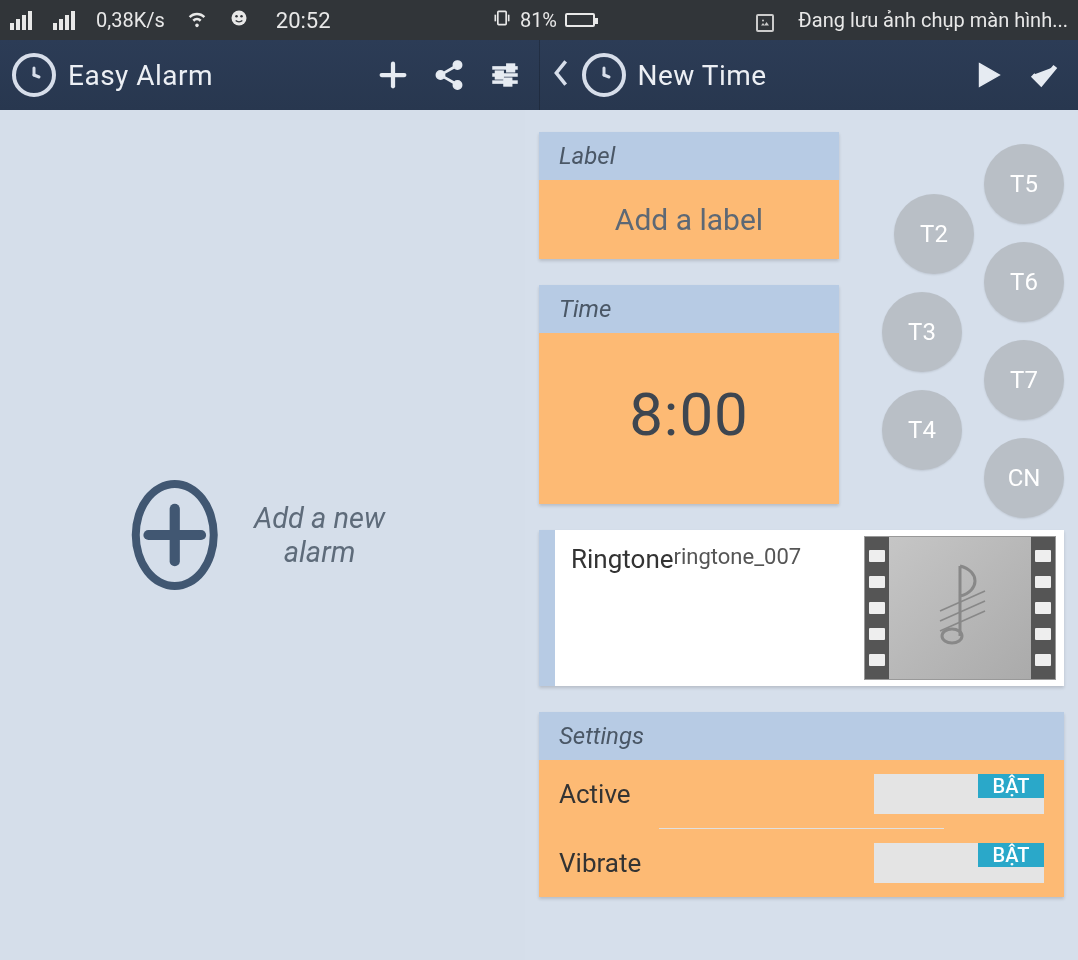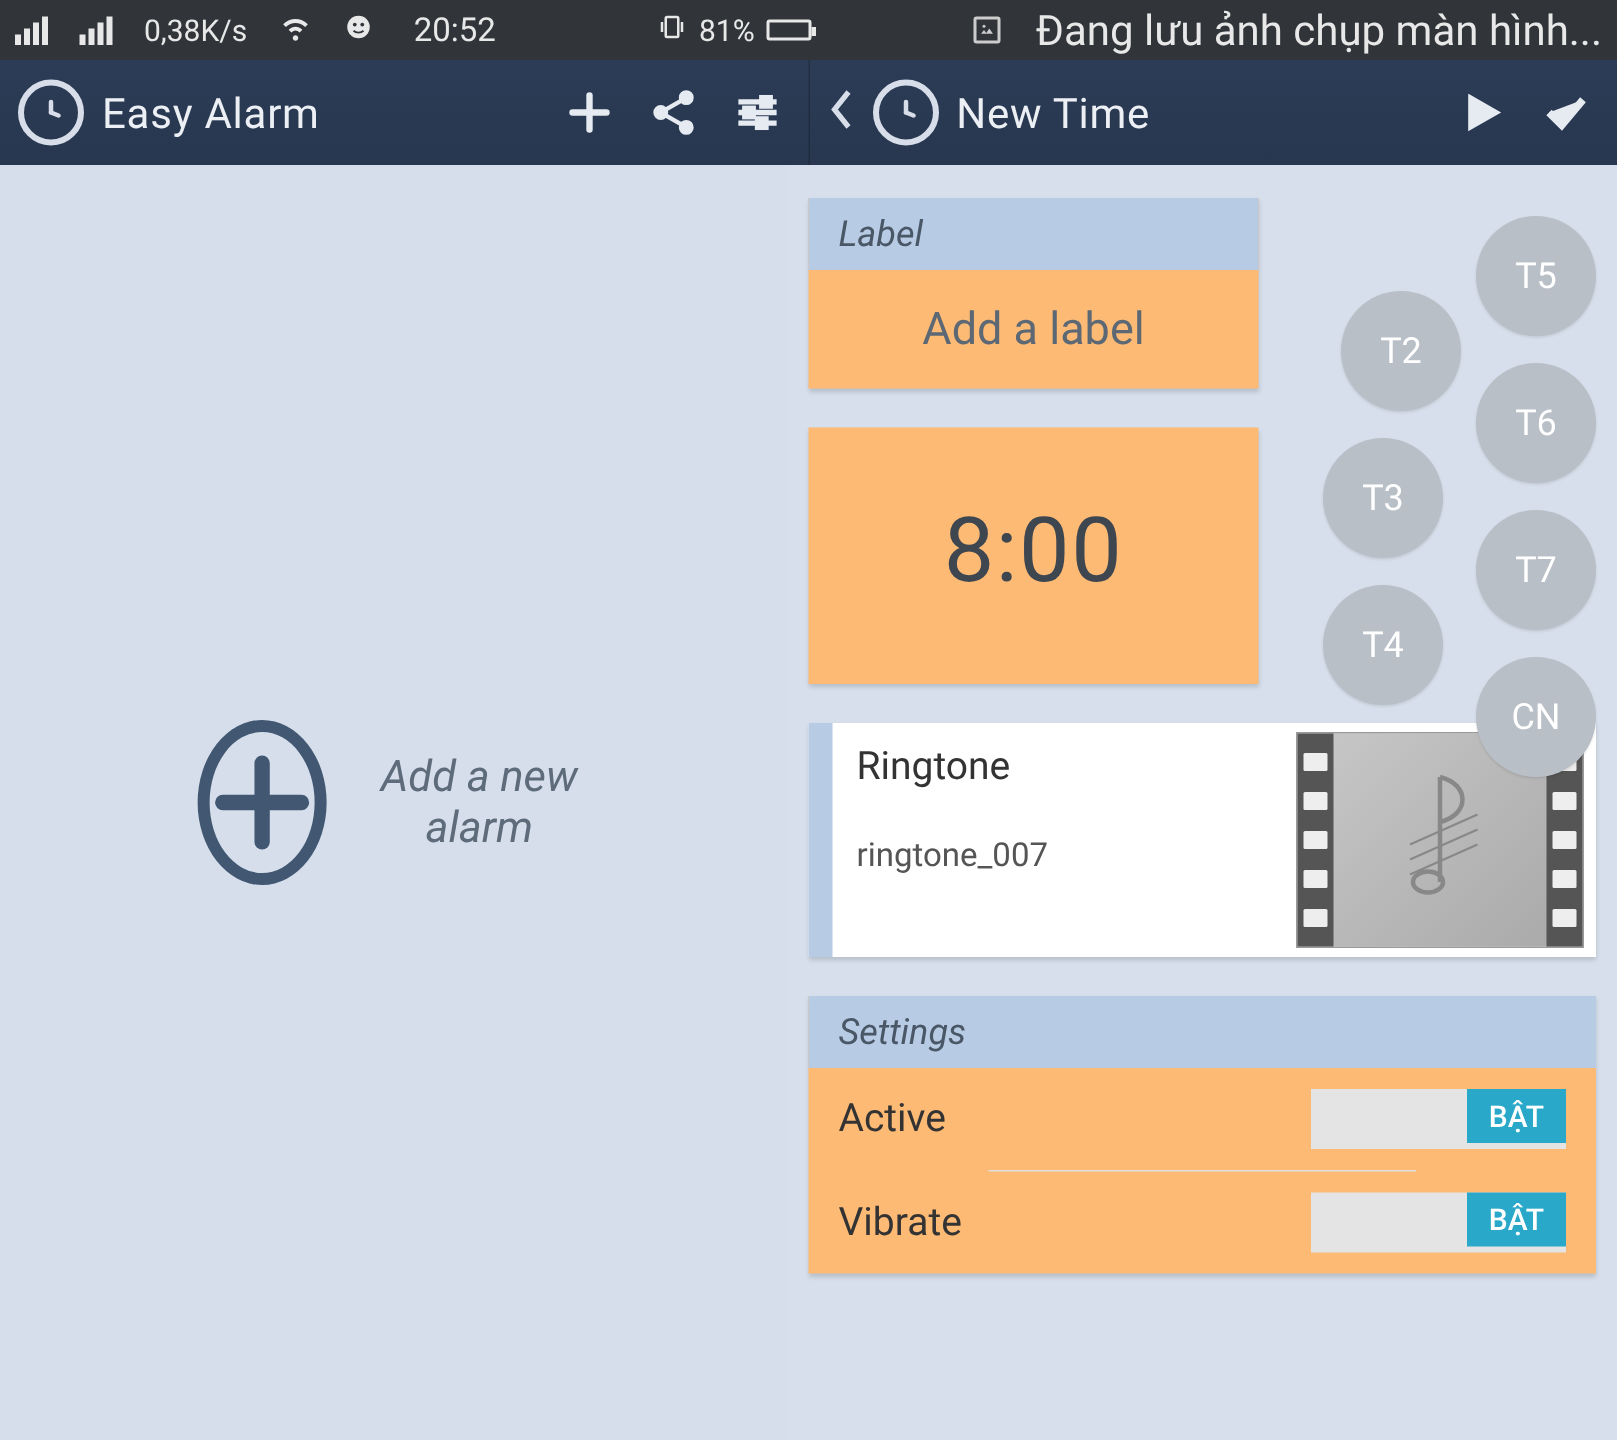--- a/index.html
+++ b/index.html
@@ -17,21 +17,21 @@
     background: #313539;
     color: #e8e8e8;
     display: flex;
     align-items: center;
     padding: 0 10px;
     font-size: 20px;
     gap: 6px;
   }
   .statusbar .sb-left { display: flex; align-items: center; gap: 21px; }
   .statusbar .sb-center { flex: 1; display: flex; justify-content: center; align-items: center; gap: 8px; }
-  .statusbar .sb-right { display: flex; align-items: center; gap: 24px; font-size: 28px; }
+  .statusbar .sb-right { display: flex; align-items: flex-end; gap: 24px; font-size: 20px; }
   .signal-bars { display: inline-flex; align-items: flex-end; gap: 2px; }
   .signal-bars span { width: 4px; background: #e8e8e8; display: inline-block; }
   .signal-bars .b1{height:7px}.signal-bars .b2{height:11px}.signal-bars .b3{height:15px}.signal-bars .b4{height:19px}
   .battery {
     width: 30px; height: 14px; border: 2px solid #e8e8e8; border-radius: 2px; position: relative;
   }
   .battery::after{content:'';position:absolute;right:-5px;top:3px;width:3px;height:6px;background:#e8e8e8;}
   .battery .fill{height:100%;width:81%;background:#e8e8e8;}
   .sb-screenshot-icon{width:18px;height:18px;border:2px solid #ccc;border-radius:2px;display:inline-flex;align-items:center;justify-content:center;}
   .sb-screenshot-icon svg{width:12px;height:12px;}
@@ -83,42 +83,42 @@
     background: #b7cbe4; padding: 10px 20px;
   }
   .card-header span { font-style: italic; font-size: 24px; color: #4a5766; }
   .label-body { text-align:center; font-size: 30px; color: #5d6875; padding: 22px 10px;}
   .time-body { text-align:center; font-size: 60px; color: #3e4650; padding: 46px 10px 54px; letter-spacing: 1px;}
   .narrow-card { width: 300px; }
 
   
   .ringtone-card { display:flex; align-items:stretch; padding:0; background:#fff; box-shadow: 0 2px 3px rgba(0,0,0,0.15);}
   .ringtone-card .accent { width: 16px; background:#b7cbe4;}
-  .ringtone-card .rt-content { flex:1; padding: 14px 16px 18px; display:flex; flex-direction:column; gap: 32px;}
+  .ringtone-card .rt-content { flex:1; padding: 14px 16px 18px; display:flex; }
   .ringtone-card .rt-title { font-size: 26px; color:#333;}
   .ringtone-card .rt-name { font-size: 22px; color:#555;}
   .ringtone-card .rt-thumb {
     width: 192px; height: 144px; margin: 6px 8px 6px 0;
     background: linear-gradient(135deg, #c8c8c8, #a8a8a8);
     position:relative; border:1px solid #999;
   }
   .rt-thumb .film-strip { position:absolute; top:0; bottom:0; width:24px; background:#555; display:flex; flex-direction:column; justify-content:space-around; padding:6px 4px;}
   .rt-thumb .film-strip.l{left:0}.rt-thumb .film-strip.r{right:0}
   .rt-thumb .film-strip span{height:12px;background:#eee;border-radius:1px;}
   .rt-thumb .note { position:absolute; left:50%; top:50%; transform:translate(-50%,-50%); }
   .rt-thumb .note svg{ width:70px; height:100px; fill:none; stroke:#888; stroke-width:3;}
 
   
   .settings-row { display:flex; align-items:center; padding: 14px 20px; }
   .settings-row .lbl { font-size: 26px; color:#333; flex:1;}
   .toggle {
     width: 170px; height: 40px; background:#e4e4e4; position:relative; cursor:pointer;
   }
   .toggle .knob {
-    position:absolute; right:0; top:0; height:36px; width:66px; background:#2aa8c9;
+    position:absolute; right:0; top:0; height:24px; width:66px; background:#2aa8c9;
     color:#fff; font-size:20px; display:flex; align-items:center; justify-content:center;
     font-weight:500;
   }
   .settings-divider { height:1px; background:#e0e0e0; margin: 0 120px 0 120px; }
 
   
   .days {
     position:absolute; right: 6px; top: 24px;
     width: 200px; height: 400px;
   }
@@ -264,20 +264,21 @@
 
   <div class="col right">
     <div class="right-scroll">
 
       <div class="card narrow-card">
         <div class="card-header"><span>Label</span></div>
         <div class="label-body">Add a label</div>
       </div>
 
       <div class="card narrow-card">
+        <div class="card-header"><span>Time</span></div>
         <div class="time-body">8:00</div>
       </div>
 
       <div class="ringtone-card">
         <div class="accent"></div>
         <div class="rt-content">
           <div class="rt-title">Ringtone</div>
           <div class="rt-name">ringtone_007</div>
         </div>
         <div class="rt-thumb">

